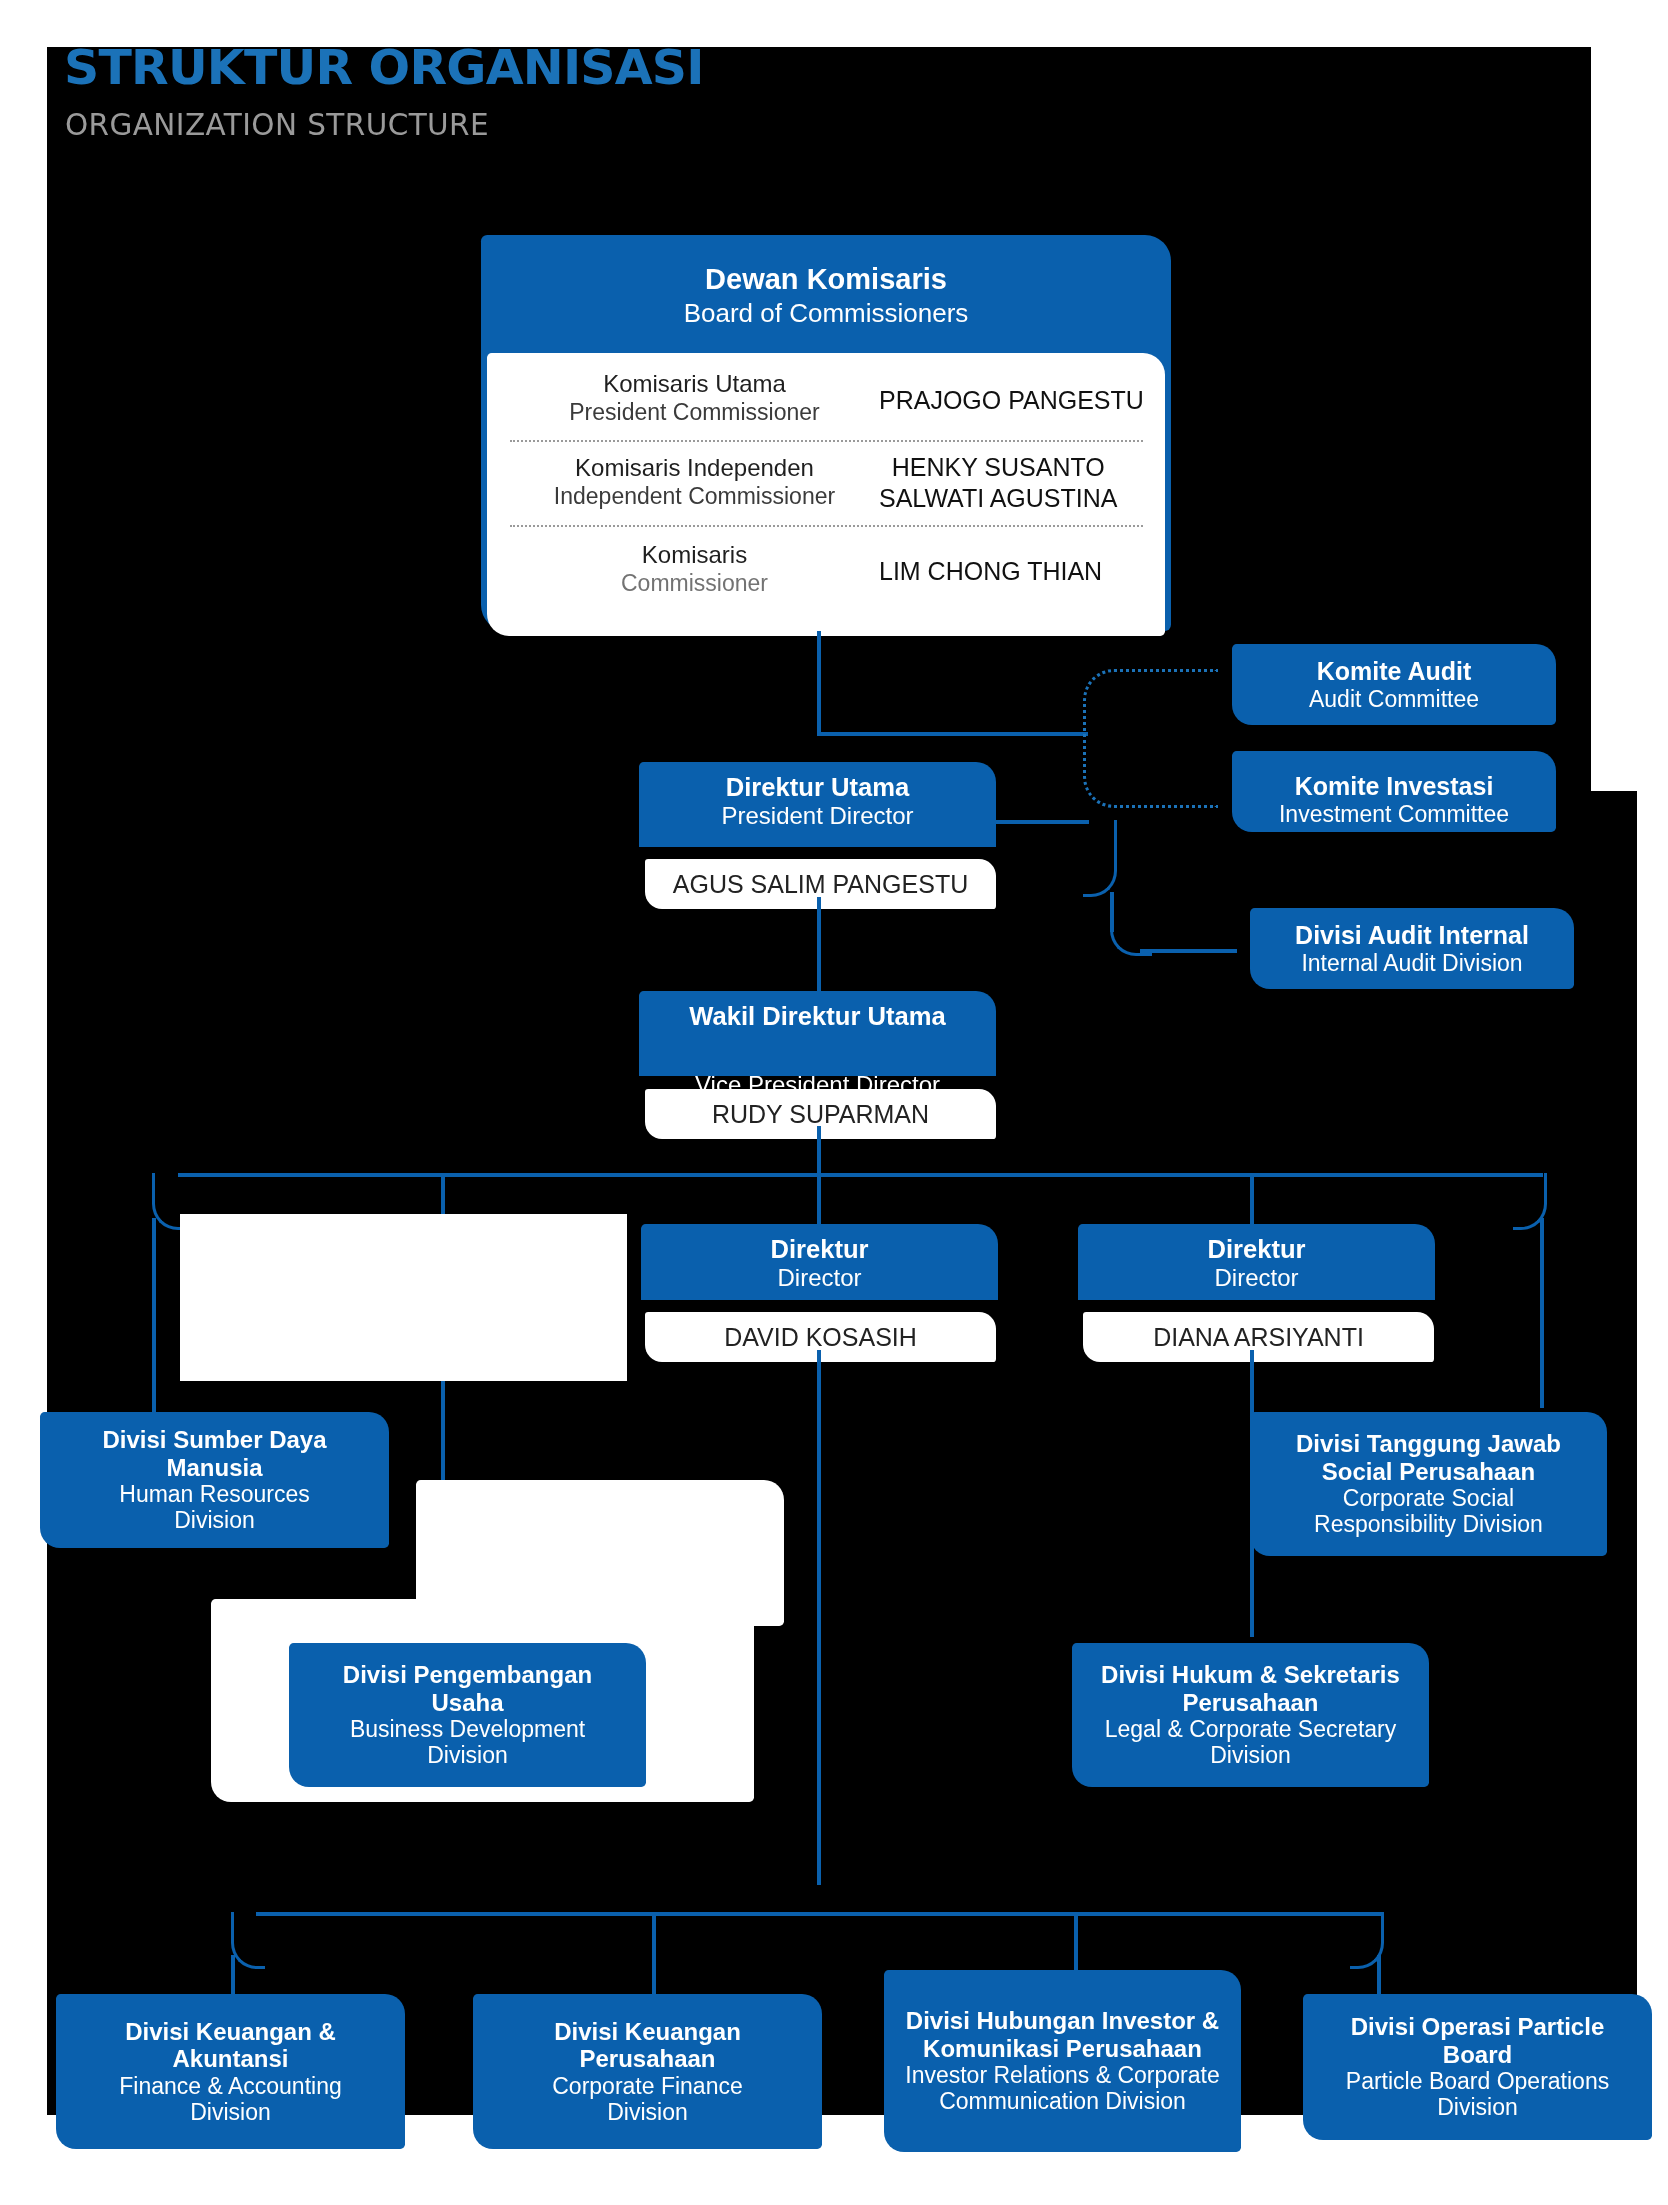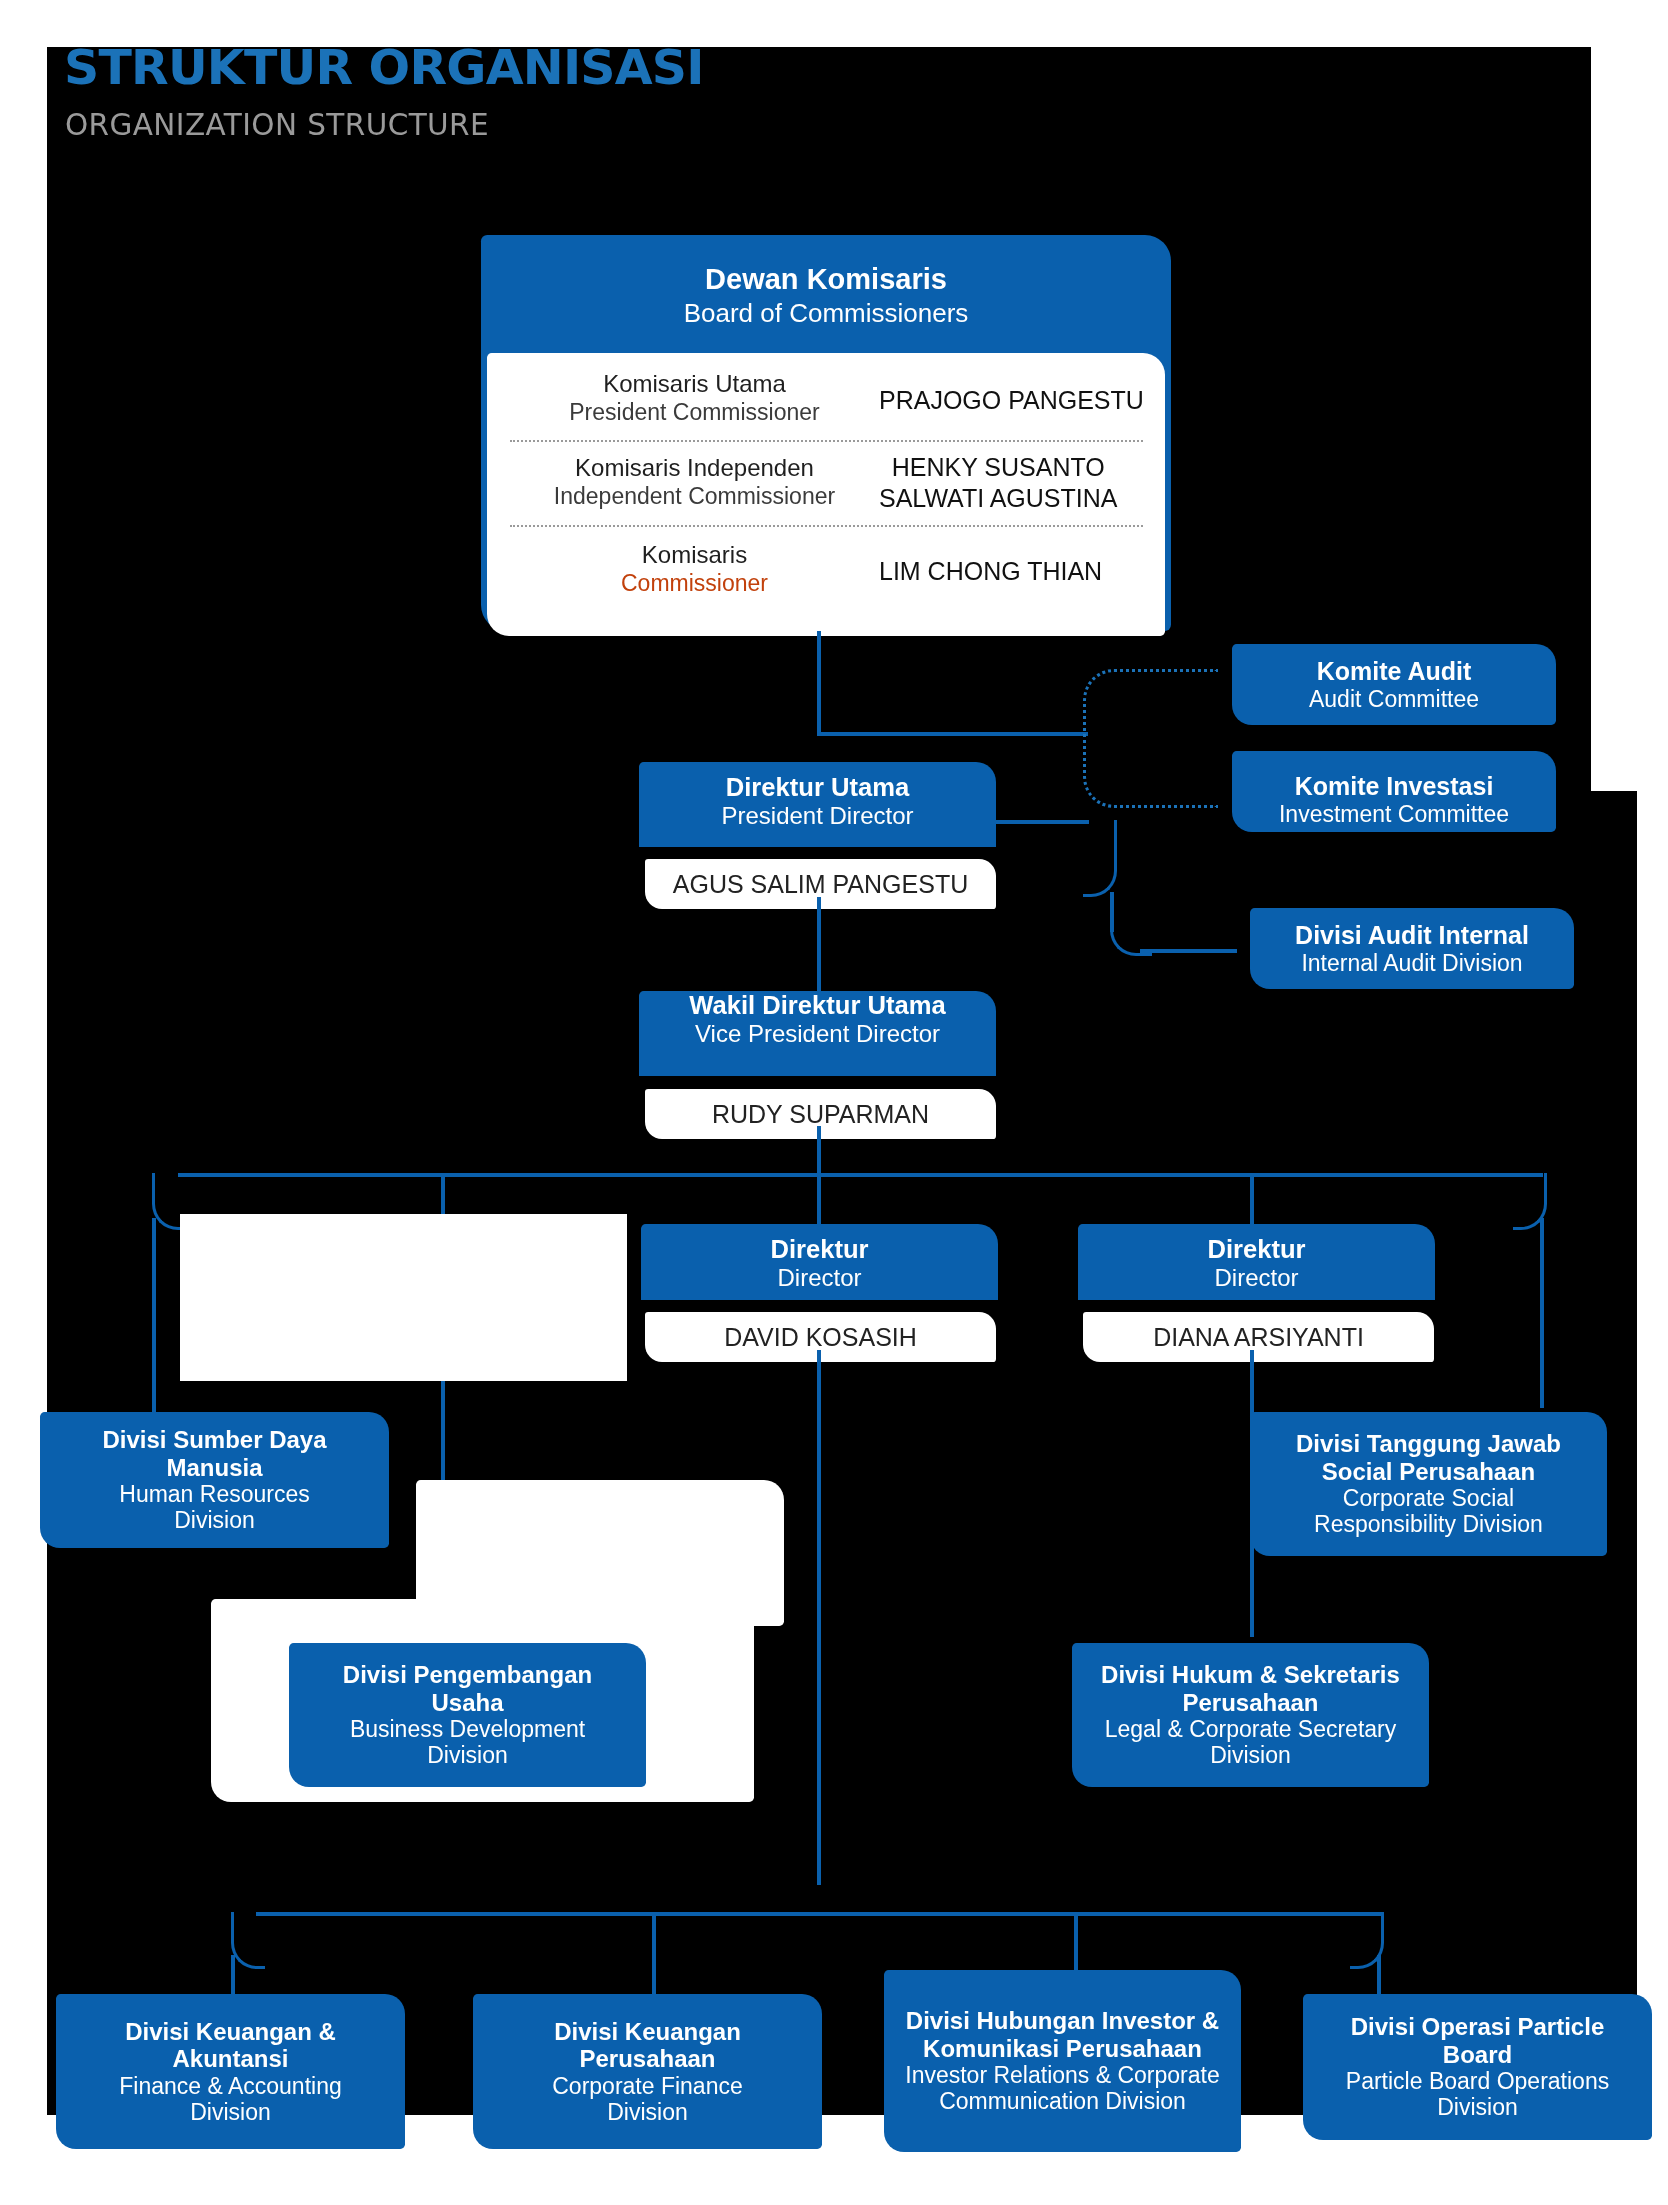--- a/index.html
+++ b/index.html
@@ -78,21 +78,21 @@
         <div style="font-size:23px;color:#3b3b3b;line-height:1.2;">Independent Commissioner</div>
       </div>
       <div style="position:absolute;left:392px;top:99px;">
         <div style="font-size:25px;color:#111;line-height:1.25;">HENKY SUSANTO</div>
         <div style="font-size:25px;color:#111;line-height:1.25;">SALWATI AGUSTINA</div>
       </div>
       <div style="position:absolute;left:23px;top:172px;width:633px;border-top:2.3px dotted #9a9a9a;"></div>
 
       <div style="position:absolute;left:25px;top:188px;width:365px;">
         <div style="font-size:24px;color:#1f1f1f;line-height:1.2;">Komisaris</div>
-        <div style="font-size:23px;color:#c2410c;line-height:1.2;">Commissioner</div>
+        <div style="font-size:23px;color:#737373;line-height:1.2;">Commissioner</div>
       </div>
       <div style="position:absolute;left:392px;top:204px;font-size:25px;color:#111;">LIM CHONG THIAN</div>
     </div>
   </div>
 
   <div class="ln lnv" style="left:817px;top:631px;height:105px;"></div>
 
   <div class="ln lnh" style="left:817px;top:732px;width:271px;"></div>
 
   <div class="dotline" style="left:1083px;top:669px;width:132px;height:133px;
@@ -125,21 +125,21 @@
   <div class="ln lnh" style="left:1140px;top:949px;width:97px;"></div>
 
   <div class="node" style="left:1250px;top:908px;width:324px;height:81px;">
     <div class="ttl" style="font-size:25px;">Divisi Audit Internal</div>
     <div class="sub" style="font-size:23px;">Internal Audit Division</div>
   </div>
 
   <div class="ln lnv" style="left:817px;top:897px;height:98px;"></div>
 
   <div class="node" style="left:639px;top:991px;width:357px;height:85px;border-radius:4.7px 20px 0 0;
-              justify-content:flex-start;">
+              justify-content:flex-start;padding-top:11px;gap:40px;">
     <div class="ttl" style="font-size:25.6px;">Wakil Direktur Utama</div>
     <div class="sub" style="font-size:24px;">Vice President Director</div>
   </div>
   <div class="plate" style="left:645px;top:1077px;width:351px;height:50px;">
     <span style="font-size:25px;">RUDY SUPARMAN</span>
   </div>
 
   <div class="ln lnv" style="left:817px;top:1126px;height:48px;"></div>
   <div class="ln lnh" style="left:178px;top:1173px;width:1365px;"></div>
 

